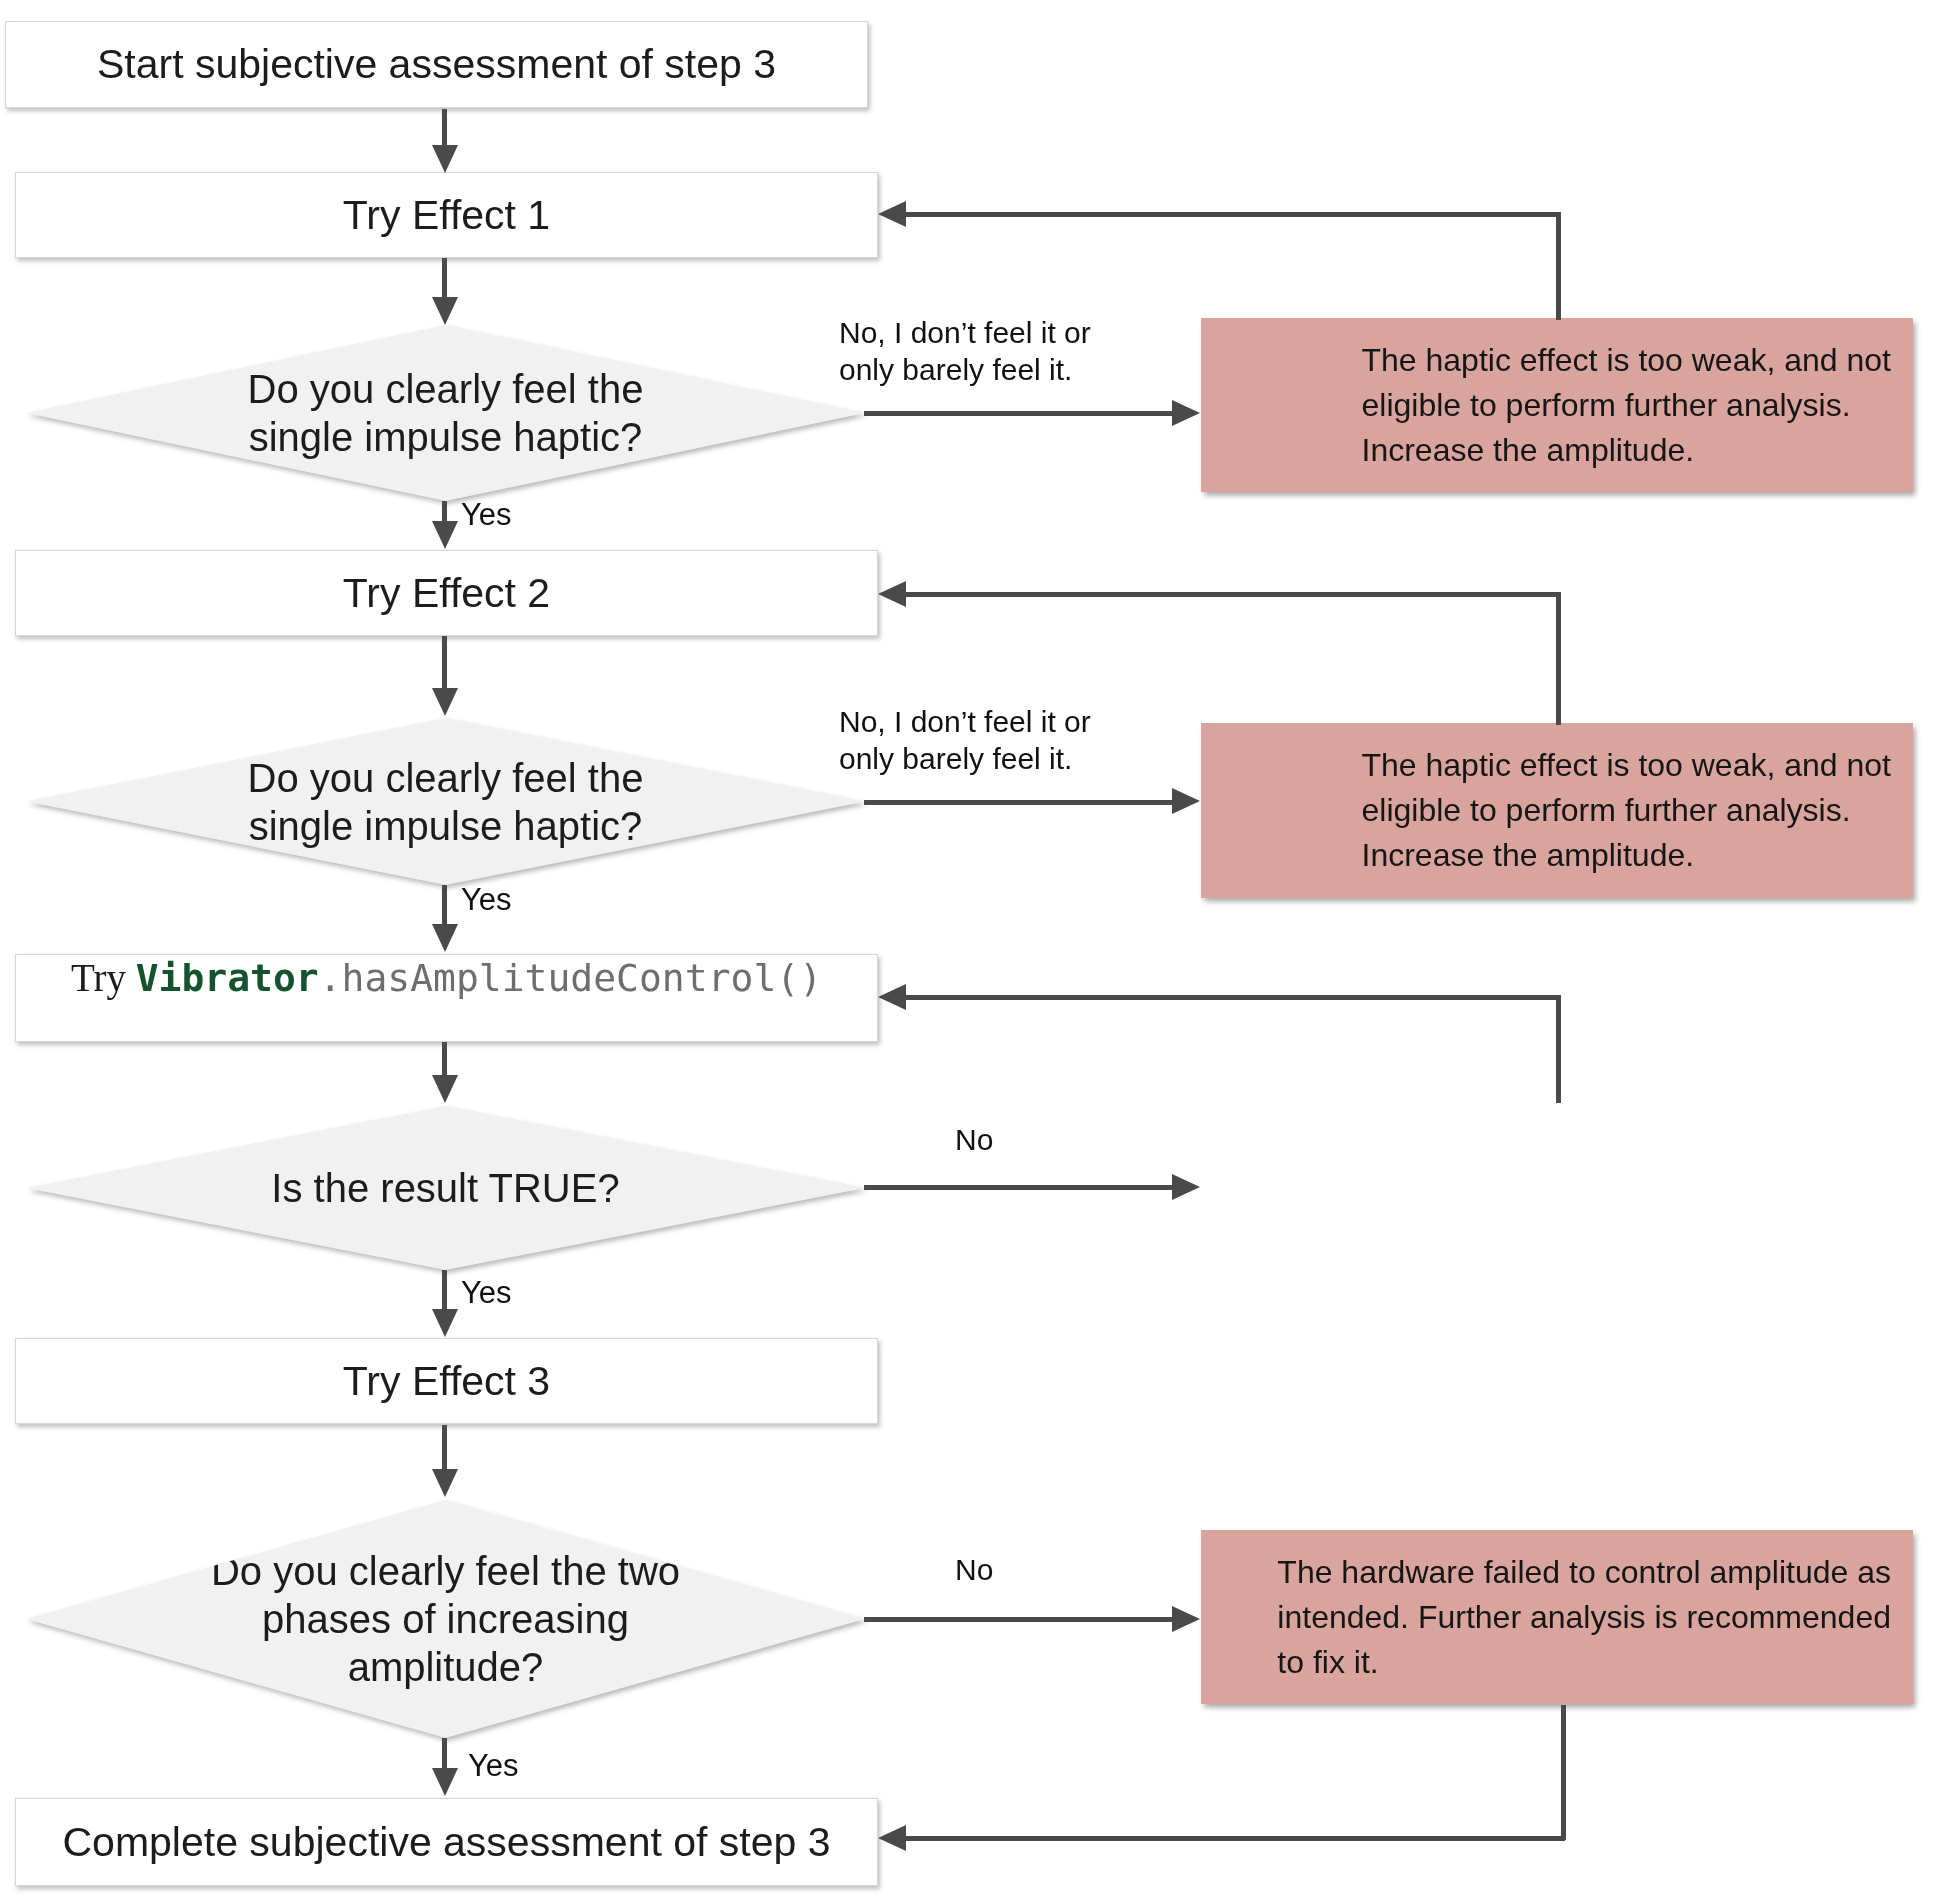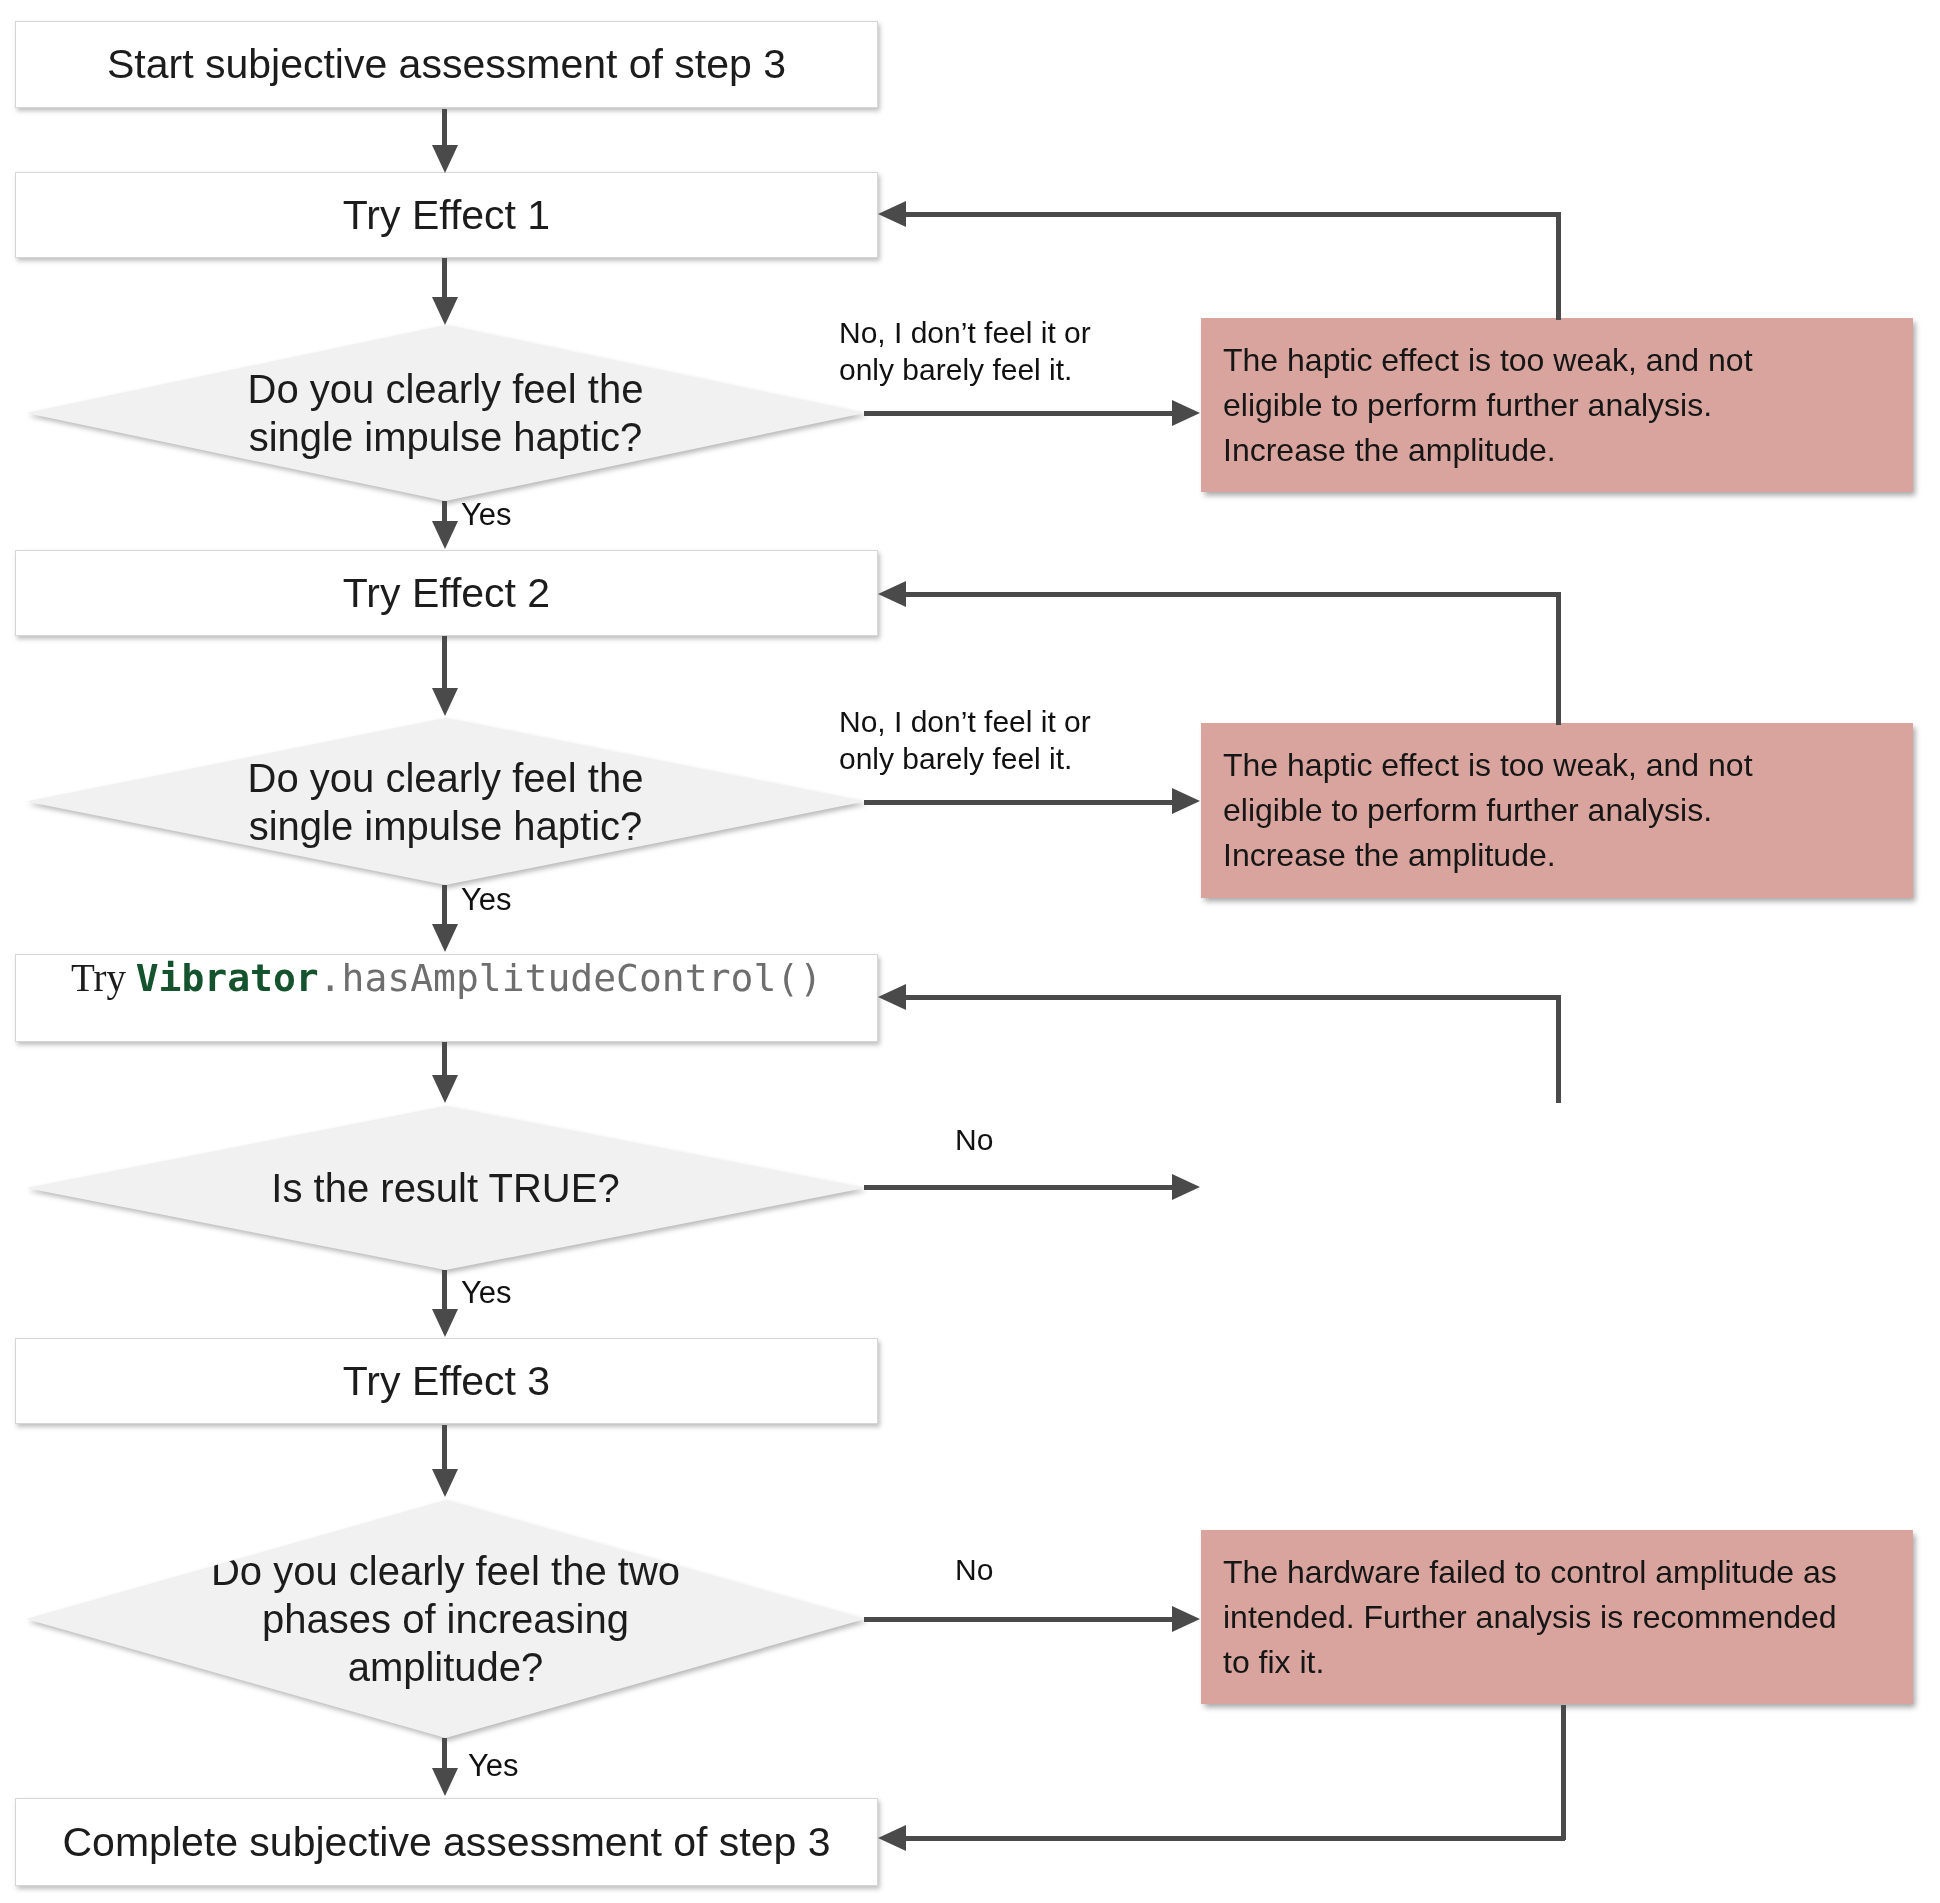--- a/index.html
+++ b/index.html
@@ -10,21 +10,21 @@
   .node{position:absolute;box-sizing:border-box;display:flex;align-items:center;justify-content:center;text-align:center;}
   .procbox{
     background:#ffffff;border:1.4px solid #d6d6d6;
     box-shadow:1.9px 2.8px 4.6px rgba(0,0,0,0.25);
     font-size:41px;
   }
   .alertbox{
     background:#d8a49d;
     box-shadow:2.8px 3.7px 5.6px rgba(0,0,0,0.35);
     font-size:32px;line-height:45px;
-    justify-content:flex-start;text-align:left;
+    justify-content:flex-end;text-align:left;
     padding:0 22px;color:#161616;
   }
   .dshadow{position:absolute;filter:drop-shadow(2.8px 3.7px 2.8px rgba(0,0,0,0.28));}
   .diamond{
     width:100%;height:100%;background:#f1f1f2;
     clip-path:polygon(50% 0%,100% 50%,50% 100%,0% 50%);
     display:flex;align-items:center;justify-content:center;text-align:center;
     font-size:40px;line-height:48px;
   }
   .prewrap{white-space:pre-line;}
@@ -39,21 +39,21 @@
   .head-left{border-top:13px solid transparent;border-bottom:13px solid transparent;border-right:28px solid #4a4a4a;}
   .codeline{display:flex;align-items:baseline;font-size:39px;}
   .code-kw{font-family:"DejaVu Sans Mono","Liberation Mono",monospace;font-weight:bold;font-size:38px;}
   .code-rest{font-family:"DejaVu Sans Mono","Liberation Mono",monospace;font-size:38px;}
 </style>
 </head>
 <body>
 
 <div class="canvas">
 
-  <div class="node procbox" style="left:15px;top:21.3px;width:863px;height:87px;">
+  <div class="node procbox" style="left:5px;top:21.3px;width:863px;height:87px;">
     <span>Start subjective assessment of step 3</span>
   </div>
 
   <div class="node procbox" style="left:15px;top:172px;width:863px;height:86px;">
     <span>Try Effect 1</span>
   </div>
 
   <div class="node procbox" style="left:15px;top:550px;width:863px;height:86px;">
     <span>Try Effect 2</span>
   </div>

